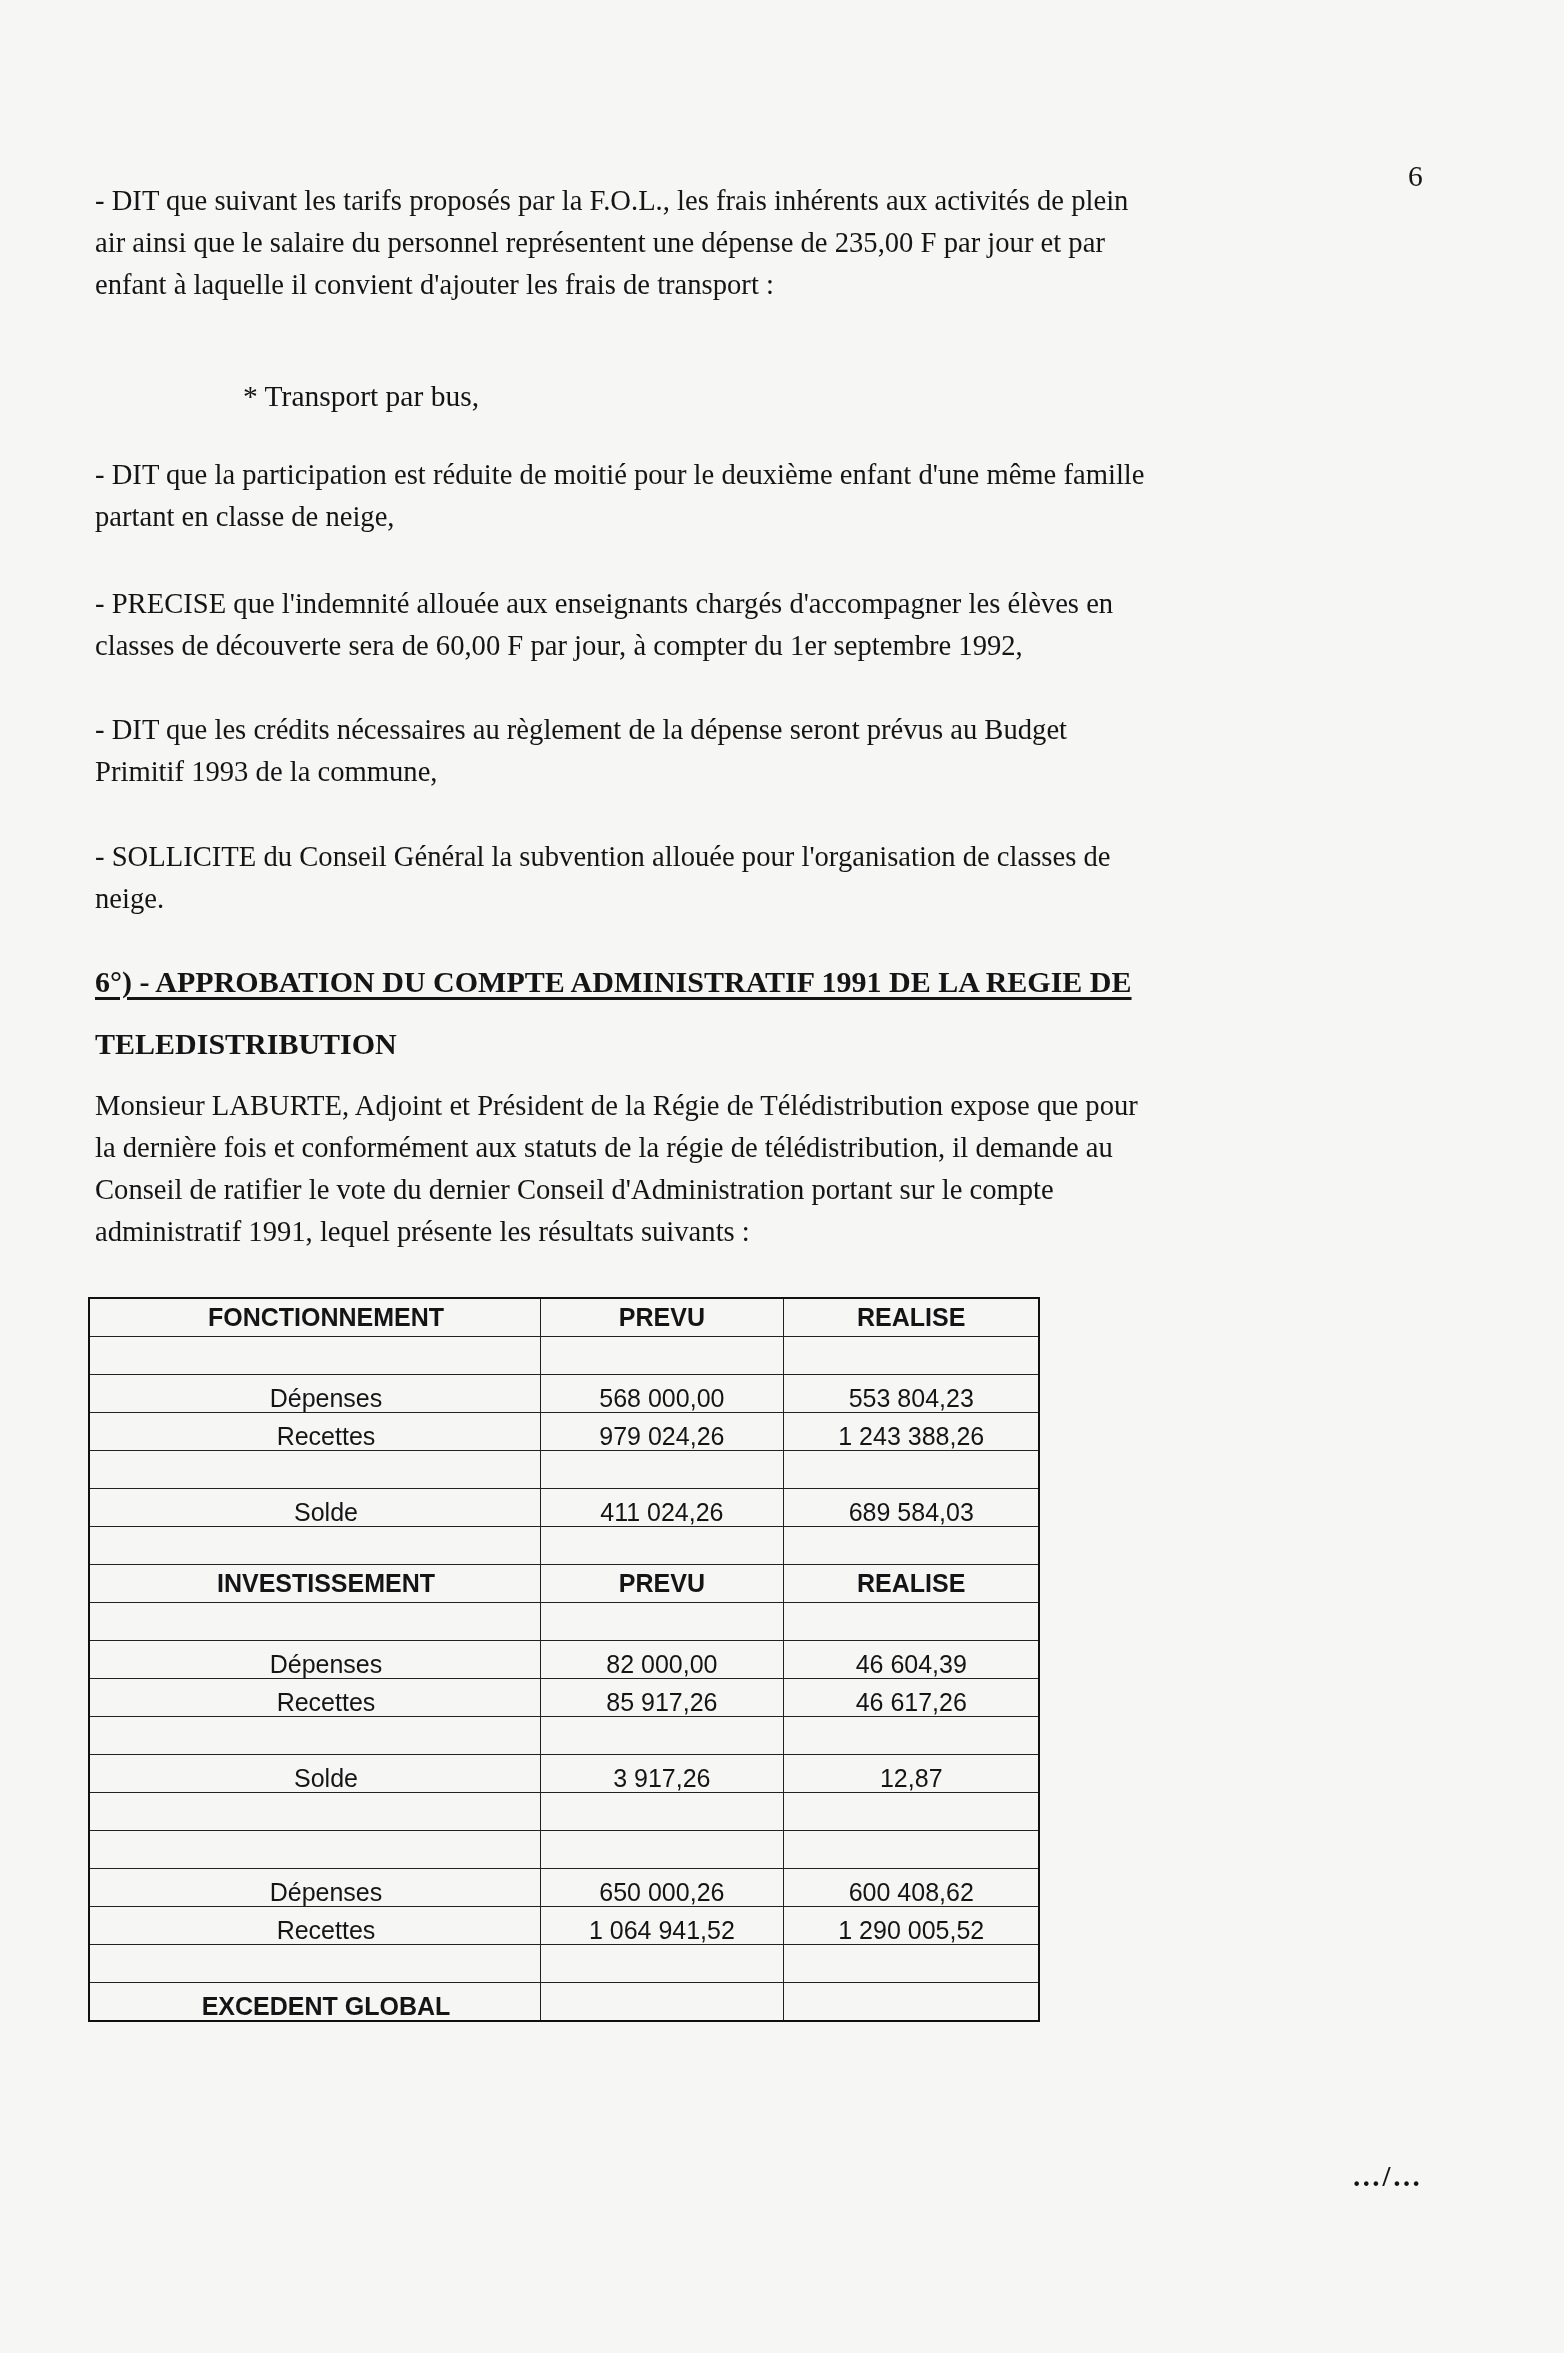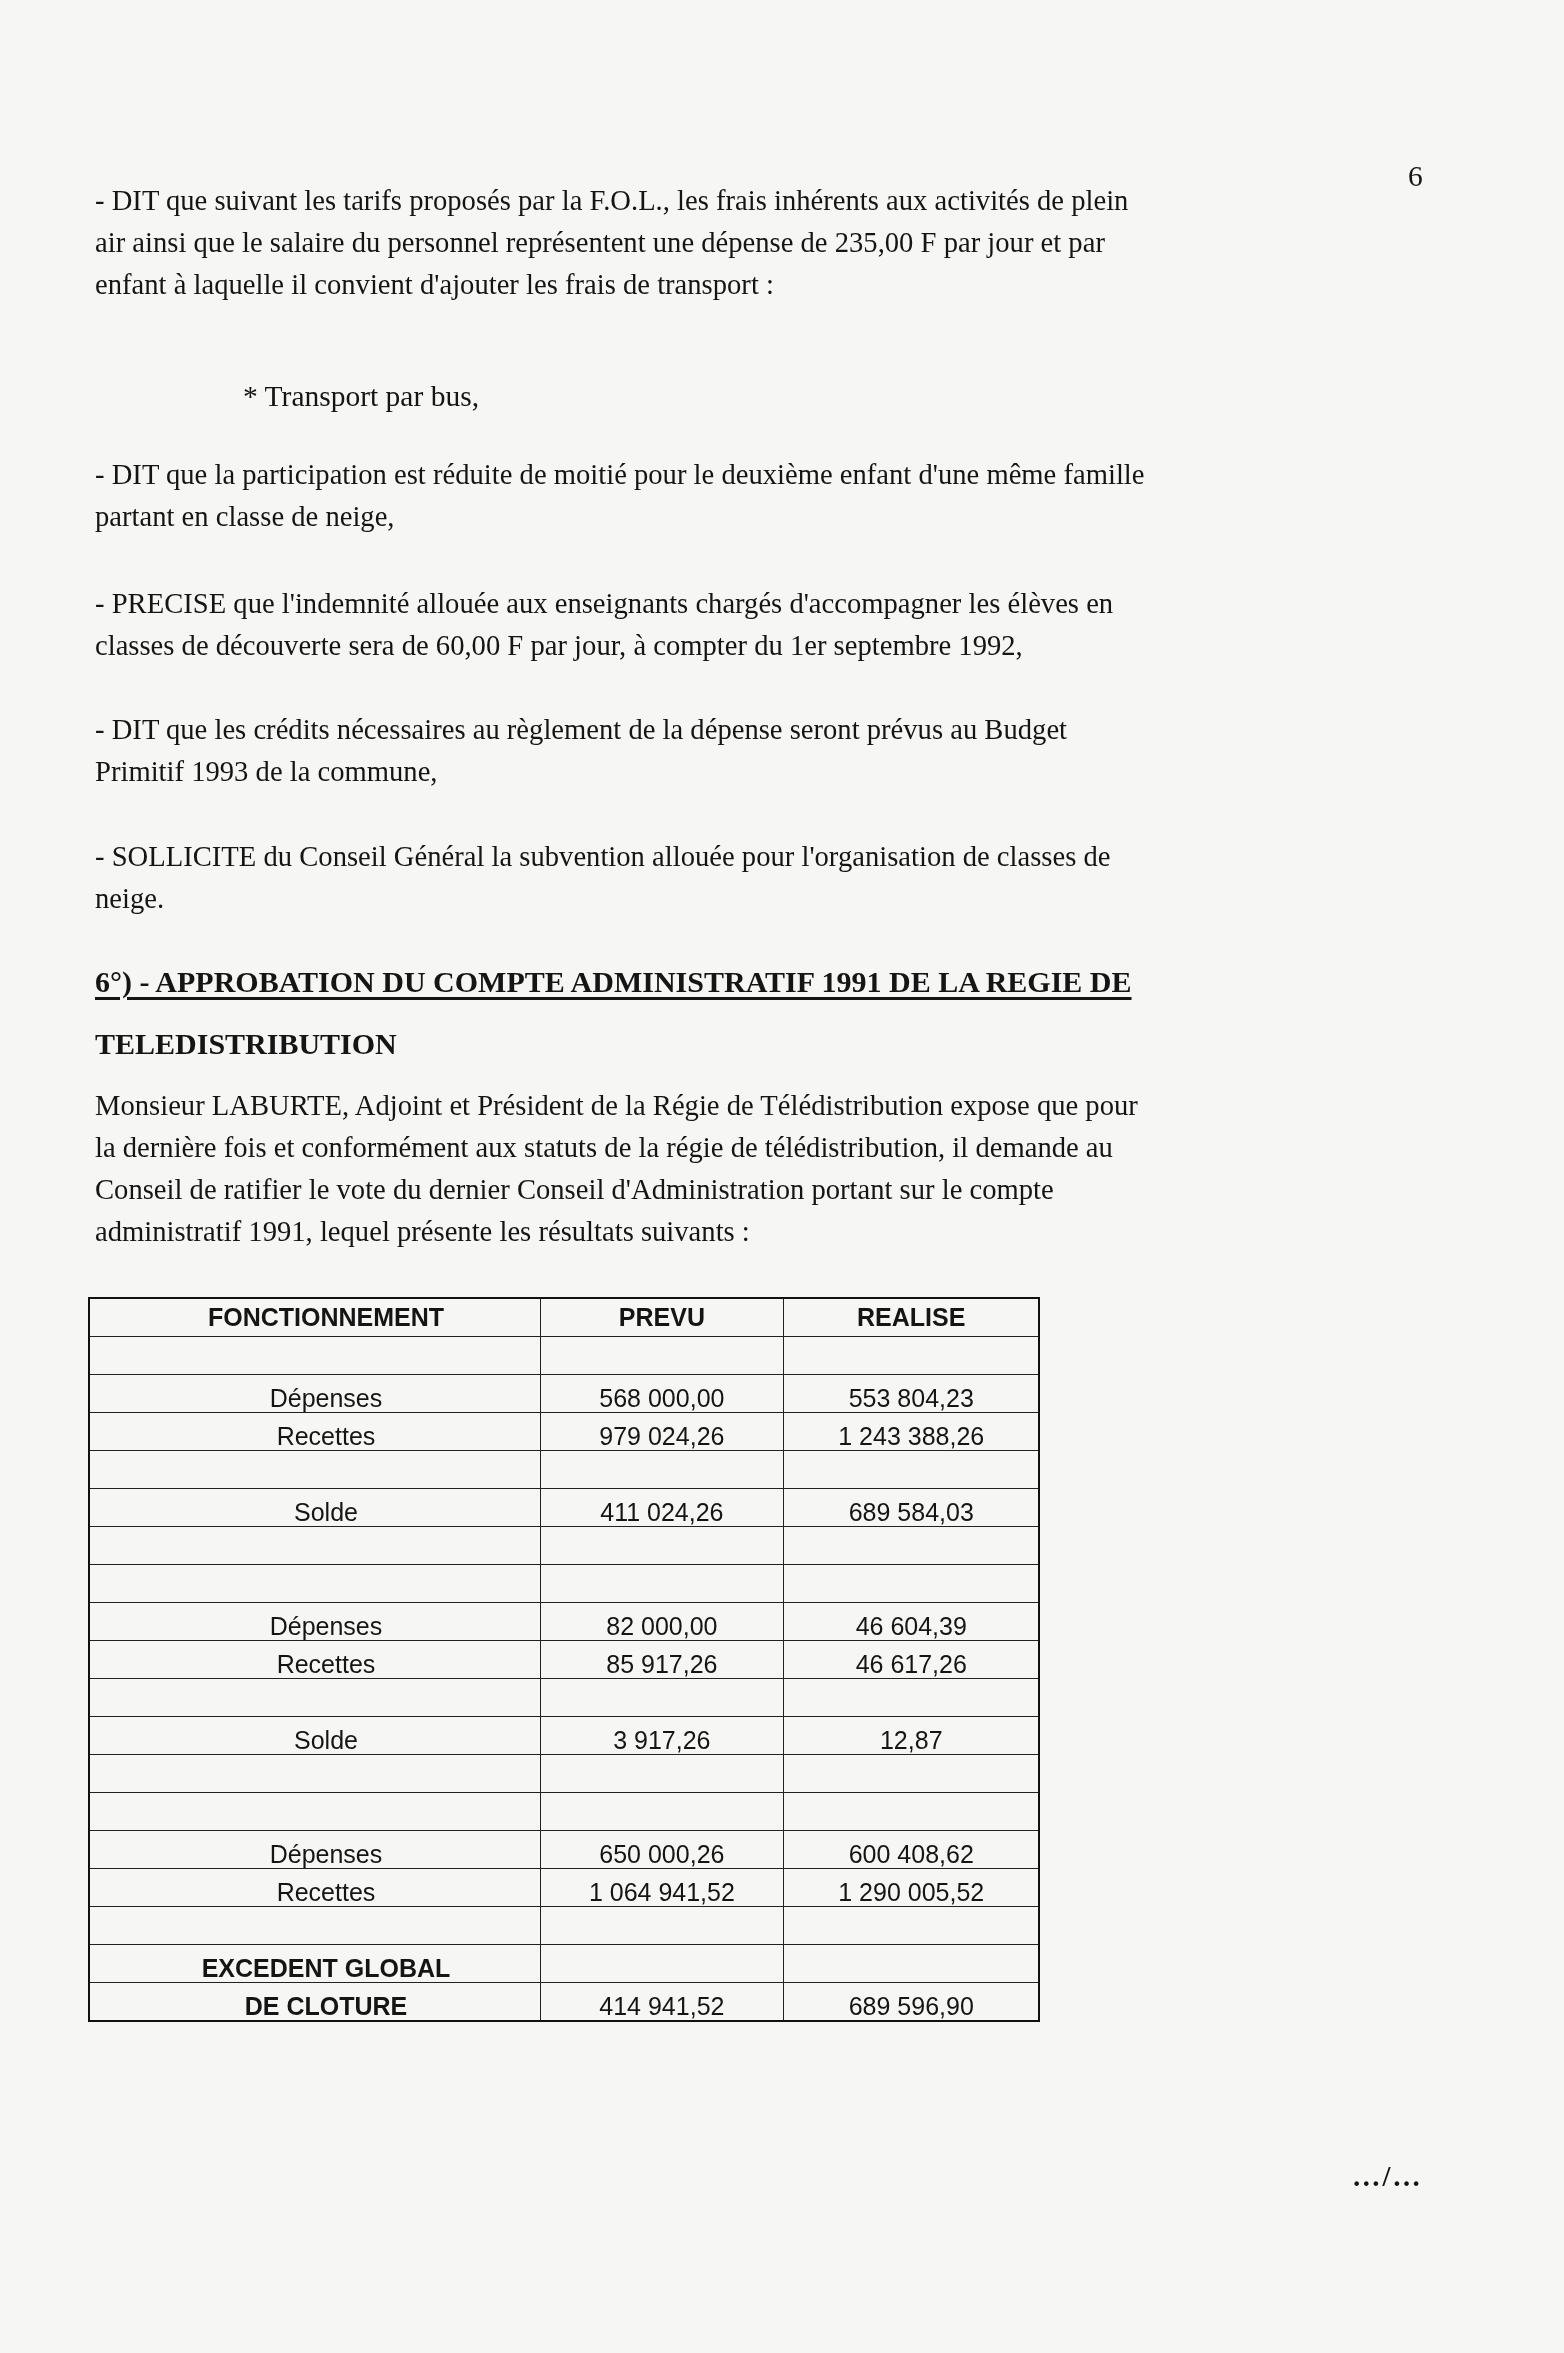--- a/index.html
+++ b/index.html
@@ -114,20 +114,25 @@
       <tr>
         <td class="c0">Solde</td>
         <td class="c1">411 024,26</td>
         <td class="c2">689 584,03</td>
       </tr>
       <tr>
         <td class="c0"></td>
         <td class="c1"></td>
         <td class="c2"></td>
       </tr>
+      <tr class="hdr">
+        <td class="c0">INVESTISSEMENT</td>
+        <td class="c1">PREVU</td>
+        <td class="c2">REALISE</td>
+      </tr>
       <tr>
         <td class="c0"></td>
         <td class="c1"></td>
         <td class="c2"></td>
       </tr>
       <tr>
         <td class="c0">Dépenses</td>
         <td class="c1">82 000,00</td>
         <td class="c2">46 604,39</td>
       </tr>
@@ -169,22 +174,17 @@
       <tr>
         <td class="c0"></td>
         <td class="c1"></td>
         <td class="c2"></td>
       </tr>
       <tr class="bold">
         <td class="c0">EXCEDENT GLOBAL</td>
         <td class="c1"></td>
         <td class="c2"></td>
       </tr>
-      <tr class="bold">
-        <td class="c0">DE CLOTURE</td>
-        <td class="c1">414 941,52</td>
-        <td class="c2">689 596,90</td>
-      </tr>
     </tbody>
 </table>
 
 <div class="footer-cont">…/…</div>
 
 
 </body></html>

